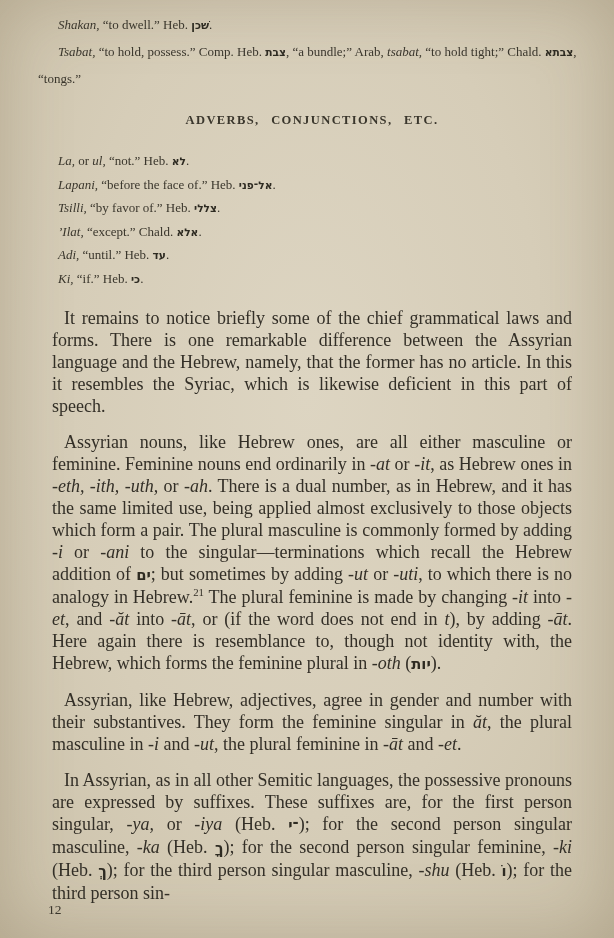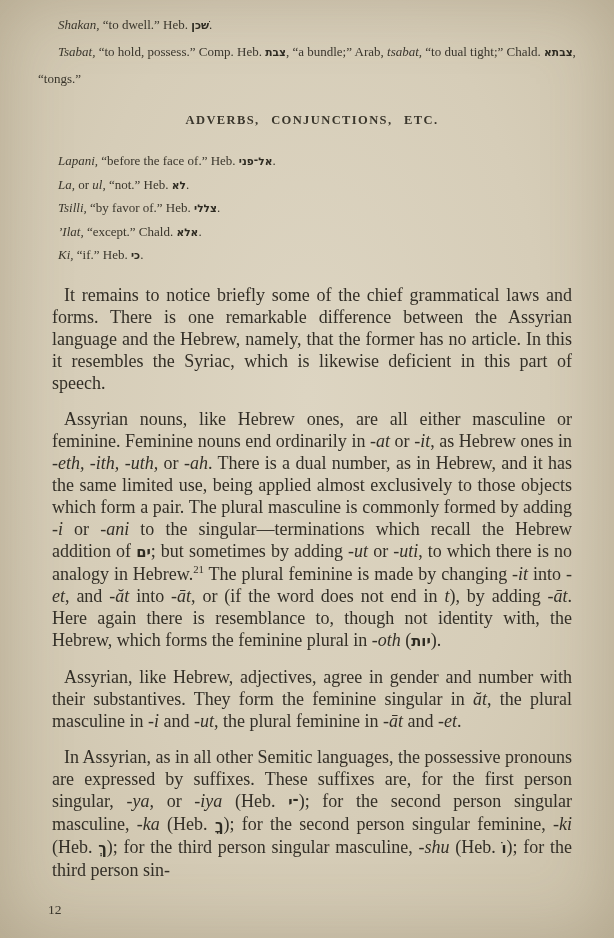--- a/index.html
+++ b/index.html
@@ -76,30 +76,31 @@
     margin-top: 28px;
   }
 </style>
 </head>
 <body>
 
 <div class="page">
 
   <section class="lexicon">
     <p class="entry"><span class="s-i">Shakan,</span><span> “to dwell.”  Heb. </span><span class="s-heb">שׁכן</span><span>.</span></p>
-    <p class="entry"><span class="s-i">Tsabat,</span><span> “to hold, possess.”  Comp. Heb. </span><span class="s-heb">צבת</span><span>, “a bundle;” Arab, </span><span class="s-i">tsabat,</span><span> “to dual tight;” Chald. </span><span class="s-heb">צבתא</span><span>, “tongs.”</span></p>
+    <p class="entry"><span class="s-i">Tsabat,</span><span> “to hold, possess.”  Comp. Heb. </span><span class="s-heb">צבת</span><span>, “a bundle;” Arab, </span><span class="s-i">tsabat,</span><span> “to hold tight;” Chald. </span><span class="s-heb">צבתא</span><span>, “tongs.”</span></p>
   </section>
 
   <h2 class="heading">ADVERBS, CONJUNCTIONS, ETC.</h2>
 
   <section class="adverbs">
+    <p class="adv"><span class="s-i">La,</span><span> or </span><span class="s-i">ul,</span><span> “not.”  Heb. </span><span class="s-heb">לא</span><span>.</span></p>
     <p class="adv"><span class="s-i">Lapani,</span><span> “before the face of.”  Heb. </span><span class="s-heb">אל־פני</span><span>.</span></p>
-    <p class="adv"><span class="s-i">La,</span><span> or </span><span class="s-i">ul,</span><span> “not.”  Heb. </span><span class="s-heb">לא</span><span>.</span></p>
     <p class="adv"><span class="s-i">Tsilli,</span><span> “by favor of.”  Heb. </span><span class="s-heb">צללי</span><span>.</span></p>
     <p class="adv"><span class="s-i">’Ilat,</span><span> “except.”  Chald. </span><span class="s-heb">אלא</span><span>.</span></p>
+    <p class="adv"><span class="s-i">Adi,</span><span> “until.”  Heb. </span><span class="s-heb">עד</span><span>.</span></p>
     <p class="adv"><span class="s-i">Ki,</span><span> “if.”  Heb. </span><span class="s-heb">כי</span><span>.</span></p>
   </section>
 
   <section class="bodytext">
     <p class="para"><span>It remains to notice briefly some of the chief grammatical laws and forms.  There is one remarkable difference between the Assyrian language and the Hebrew, namely, that the former has no article.  In this it resembles the Syriac, which is likewise deficient in this part of speech.</span></p>
     <p class="para"><span>Assyrian nouns, like Hebrew ones, are all either masculine or feminine.  Feminine nouns end ordinarily in </span><span class="s-i">-at</span><span> or </span><span class="s-i">-it</span><span>, as Hebrew ones in </span><span class="s-i">-eth, -ith, -uth,</span><span> or </span><span class="s-i">-ah</span><span>.  There is a dual number, as in Hebrew, and it has the same limited use, being applied almost exclusively to those objects which form a pair.  The plural masculine is commonly formed by adding </span><span class="s-i">-i</span><span> or </span><span class="s-i">-ani</span><span> to the singular—terminations which recall the Hebrew addition of </span><span class="s-heb">ים</span><span>; but sometimes by adding </span><span class="s-i">-ut</span><span> or </span><span class="s-i">-uti</span><span>, to which there is no analogy in Hebrew.</span><span class="s-sup">21</span><span>  The plural feminine is made by changing </span><span class="s-i">-it</span><span> into </span><span class="s-i">-et</span><span>, and </span><span class="s-i">-ăt</span><span> into </span><span class="s-i">-āt</span><span>, or (if the word does not end in </span><span class="s-i">t</span><span>), by adding </span><span class="s-i">-āt</span><span>.  Here again there is resemblance to, though not identity with, the Hebrew, which forms the feminine plural in </span><span class="s-i">-oth</span><span> (</span><span class="s-heb">יות</span><span>).</span></p>
     <p class="para"><span>Assyrian, like Hebrew, adjectives, agree in gender and number with their substantives.  They form the feminine singular in </span><span class="s-i">ăt</span><span>, the plural masculine in </span><span class="s-i">-i</span><span> and </span><span class="s-i">-ut</span><span>, the plural feminine in </span><span class="s-i">-āt</span><span> and </span><span class="s-i">-et</span><span>.</span></p>
     <p class="para"><span>In Assyrian, as in all other Semitic languages, the possessive pronouns are expressed by suffixes.  These suffixes are, for the first person singular, </span><span class="s-i">-ya,</span><span> or </span><span class="s-i">-iya</span><span> (Heb. </span><span class="s-heb">־י</span><span>); for the second person singular masculine, </span><span class="s-i">-ka</span><span> (Heb. </span><span class="s-heb">ךָ</span><span>); for the second person singular feminine, </span><span class="s-i">-ki</span><span> (Heb. </span><span class="s-heb">ךְ</span><span>); for the third person singular masculine, </span><span class="s-i">-shu</span><span> (Heb. </span><span class="s-heb">וֹ</span><span>); for the third person sin-</span></p>
   </section>
 

